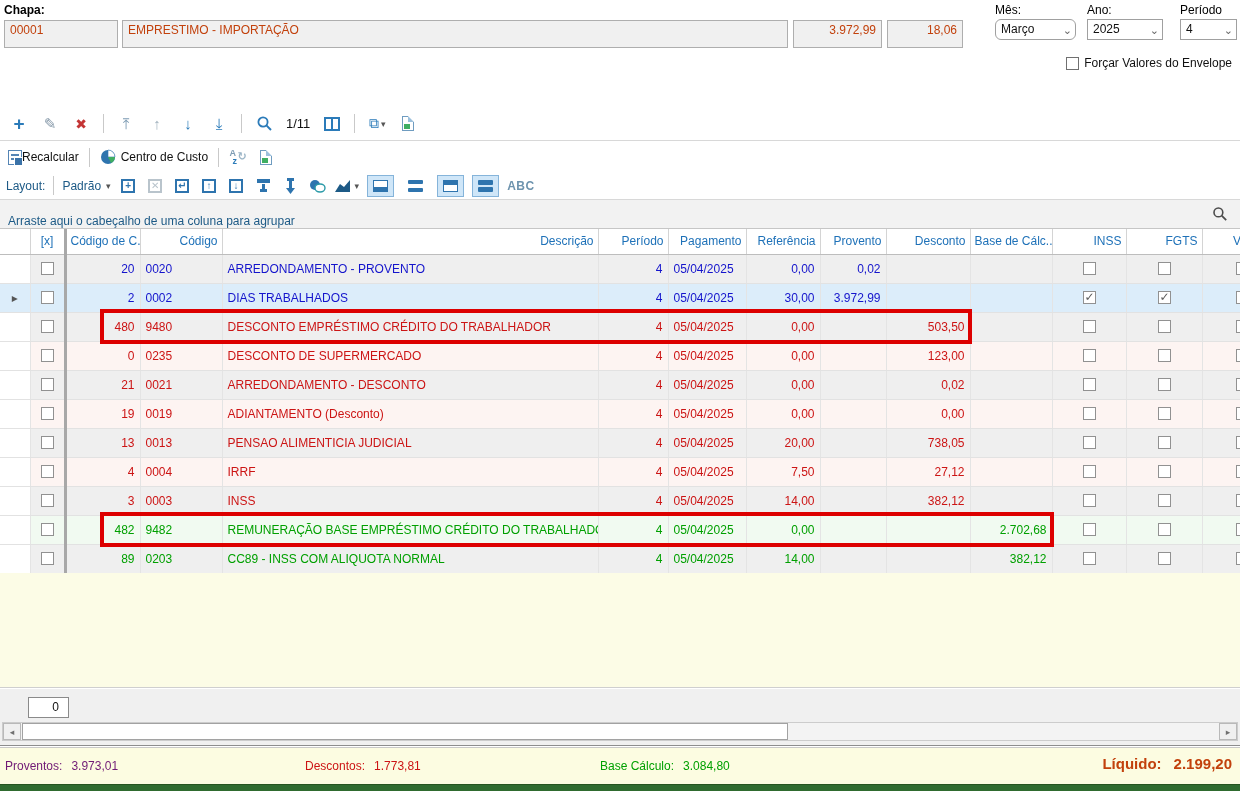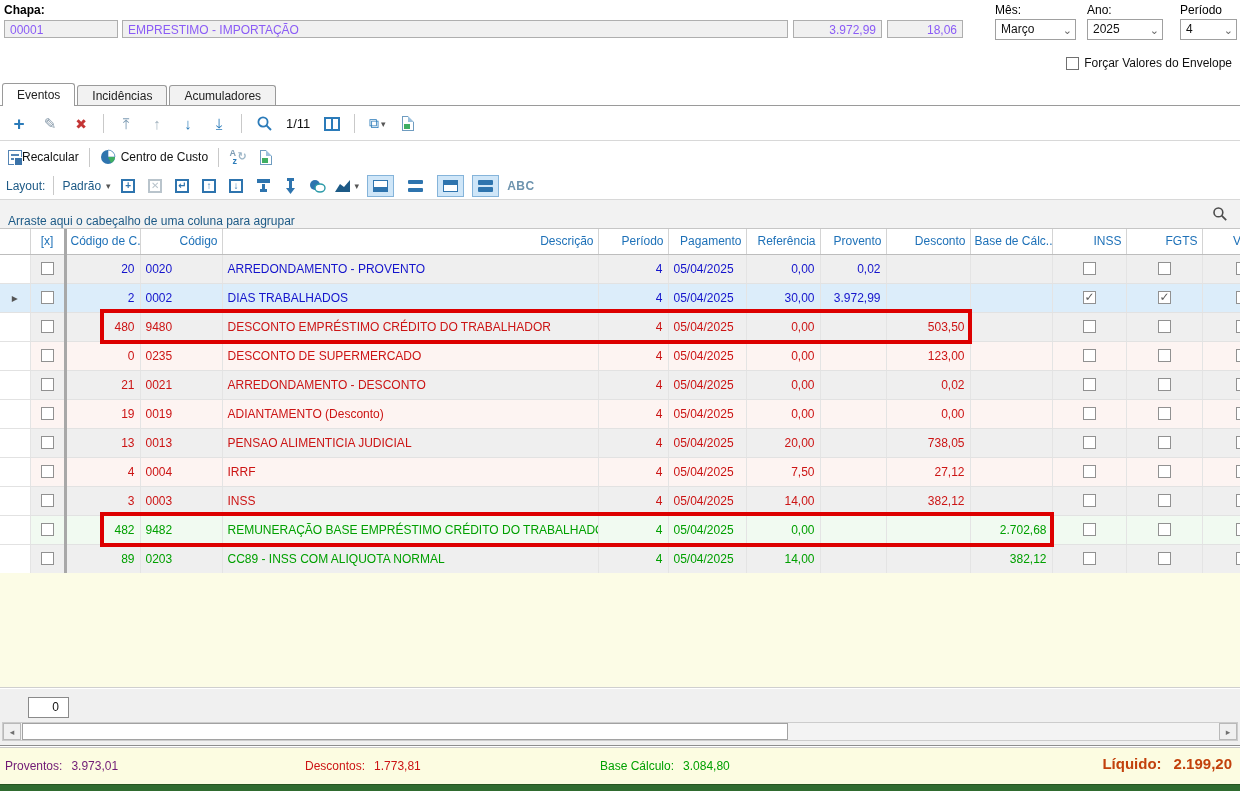--- a/index.html
+++ b/index.html
@@ -3,21 +3,21 @@
 <meta charset="utf-8">
 <style>
   * { margin:0; padding:0; box-sizing:border-box; }
   html,body { background:#fff; }
   body { font-family:"Liberation Sans","DejaVu Sans",sans-serif; font-size:12px; color:#222; }
   #app { position:relative; width:1240px; height:791px; background:#fff; overflow:hidden; }
 
   
   .hdr-label { position:absolute; top:3px; font-size:12px; color:#000; }
   .bold { font-weight:bold; }
-  .field { position:absolute; height:18px; background:#f0f0f0; border:1px solid #aeaeae; font-size:12px; line-height:18px; padding:0 5px; color:#8b5cf6; overflow:hidden; white-space:nowrap; }
+  .field { position:absolute; height:28px; background:#f0f0f0; border:1px solid #aeaeae; font-size:12px; line-height:18px; padding:0 5px; color:#c2410c; overflow:hidden; white-space:nowrap; }
   .field.num { text-align:right; }
   .combo { position:absolute; height:21px; background:#fff; border:1px solid #a0a0a0; font-size:12px; line-height:19px; padding:0 16px 0 5px; color:#111; cursor:default; }
   .combo .chev { position:absolute; right:3px; top:1px; color:#666; font-size:11px; }
   .chkrow { position:absolute; top:56px; right:8px; display:flex; align-items:center; gap:5px; }
   .cbx { width:13px; height:13px; background:#fff; border:1px solid #707070; display:inline-block; }
   .chkrow span { font-size:12px; color:#111; }
 
   
   .tabs { position:absolute; top:83px; left:0; width:1240px; height:23px; border-bottom:1px solid #9a9a9a; display:flex; align-items:flex-end; padding-left:2px; }
   .tab { border:1px solid #9a9a9a; border-bottom:none; border-radius:3px 3px 0 0; background:#f2f2f2; padding:0 14px; height:20px; line-height:20px; font-size:12px; color:#222; margin-right:2px; position:relative; cursor:default; }
@@ -118,45 +118,40 @@
 
 <div id="app">
 
   <div class="hdr-label bold" style="left:4px;">Chapa:</div>
   <div class="field" style="left:4px; top:20px; width:114px;">00001</div>
   <div class="field" style="left:122px; top:20px; width:666px;">EMPRESTIMO - IMPORTAÇÃO</div>
   <div class="field num" style="left:793px; top:20px; width:89px;">3.972,99</div>
   <div class="field num" style="left:887px; top:20px; width:76px;">18,06</div>
 
   <div class="hdr-label" style="left:995px;">Mês:</div>
-  <div class="combo" style="left:995px; top:19px; width:81px;">
+  <div class="combo" style="left:995px; top:19px; width:81px;border-radius:6px;">
     <span>Março</span>
     <span class="chev">⌄</span>
   </div>
   <div class="hdr-label" style="left:1087px;">Ano:</div>
   <div class="combo" style="left:1087px; top:19px; width:76px;">
     <span>2025</span>
     <span class="chev">⌄</span>
   </div>
   <div class="hdr-label" style="left:1180px;">Período</div>
   <div class="combo" style="left:1180px; top:19px; width:57px;">
     <span>4</span>
     <span class="chev">⌄</span>
   </div>
 
   <div class="chkrow">
     <span class="cbx"></span>
     <span>Forçar Valores do Envelope</span>
   </div>
 
-  <div class="tabs">
-    <div class="tab active">Eventos</div>
-    <div class="tab">Incidências</div>
-    <div class="tab">Acumuladores</div>
-  </div>
 
   <div class="tb1">
     <div class="tbtn g-plus">+</div>
     <div class="tbtn g-edit">✎</div>
     <div class="tbtn g-del">✖</div>
     <div class="sep"></div>
     <div class="tbtn g-mvtop">⤒</div>
     <div class="tbtn g-mvup">↑</div>
     <div class="tbtn g-mvdn">↓</div>
     <div class="tbtn g-mvbot">⤓</div>

